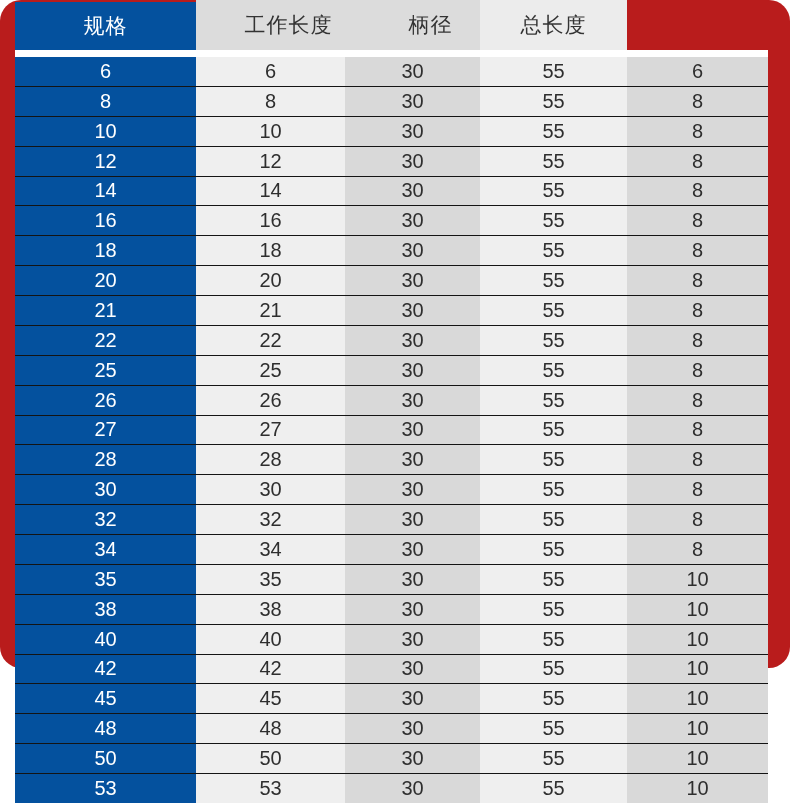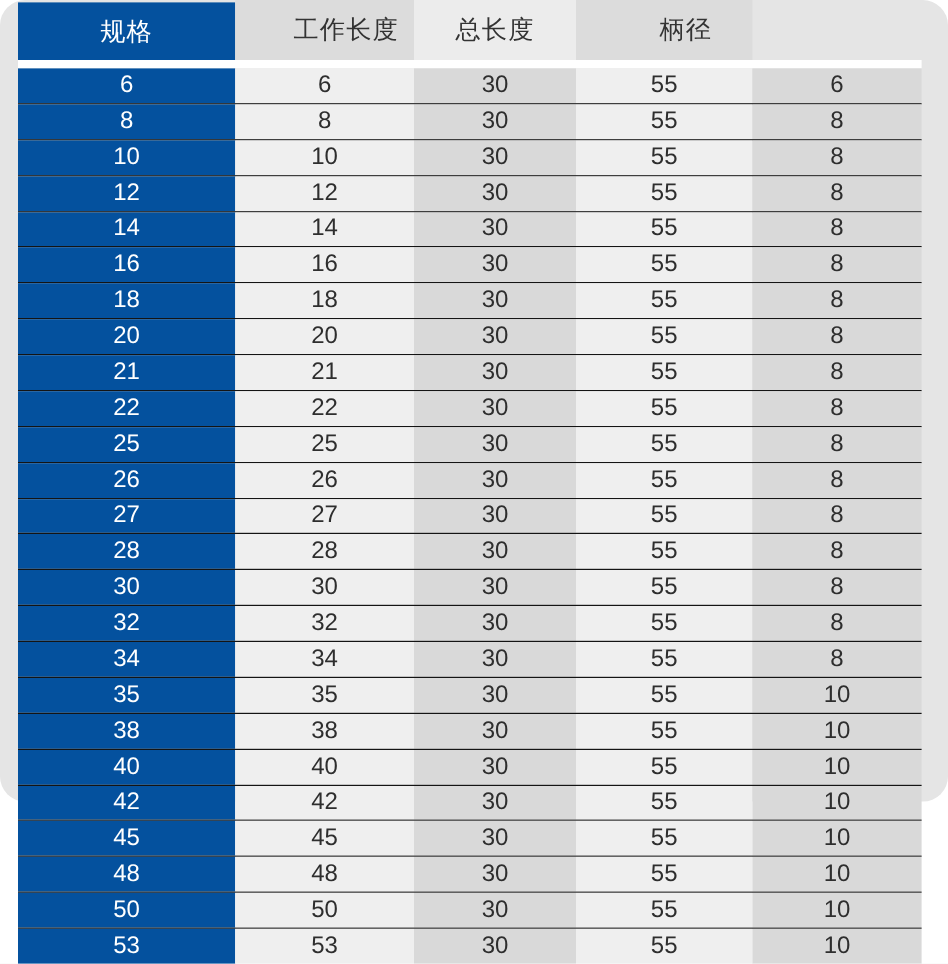--- a/index.html
+++ b/index.html
@@ -11,21 +11,21 @@
     --sep:#141414;
     --text-dark:#2e2e2e;
     --text-head:#333333;
   }
   *{margin:0;padding:0;box-sizing:border-box;}
   html,body{background:#ffffff;}
   body{
     width:790px;height:803px;overflow:hidden;
     font-family:"Liberation Sans","DejaVu Sans",sans-serif;
   }
-  .page{width:790px;height:668px;background:#e5e5e5;position:relative;border-radius:21px;}
+  .page{width:790px;height:668px;background:#b91c1c;position:relative;border-radius:21px;}
   .spec-table{
     position:absolute;left:15px;top:0;width:753px;height:803px;
     display:flex;flex-direction:column;
   }
   .grid-cols{
     display:grid;
     grid-template-columns:181px 149px 135px 147px 141px;
   }
   .header-row{height:50px;}
   .hcell{
@@ -52,22 +52,22 @@
   .cell.c2,.cell.c4{background:var(--body-dark);}
 </style>
 </head>
 <body>
 
 <div class="page">
   <div class="spec-table">
     <div class="grid-cols header-row">
       <div class="hcell h0">规格</div>
       <div class="hcell h2">工作长度</div>
+      <div class="hcell h4">柄径</div>
       <div class="hcell h3">总长度</div>
-      <div class="hcell h4">柄径</div>
     </div>
     <div class="header-gap"></div>
     <div class="table-body">
         <div class="grid-cols trow">
           <div class="cell c0">6</div>
           <div class="cell c1">6</div>
           <div class="cell c2">30</div>
           <div class="cell c3">55</div>
           <div class="cell c4">6</div>
         </div>

